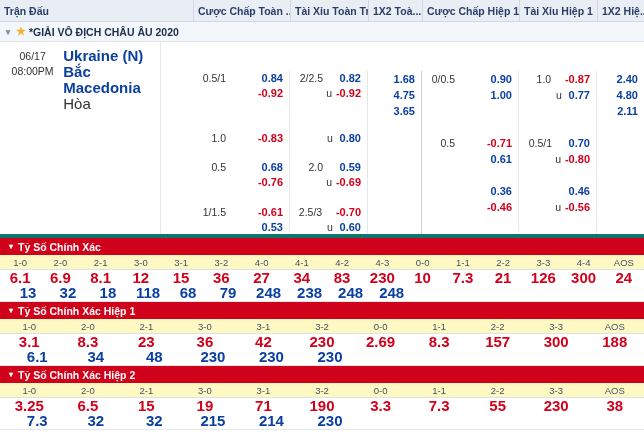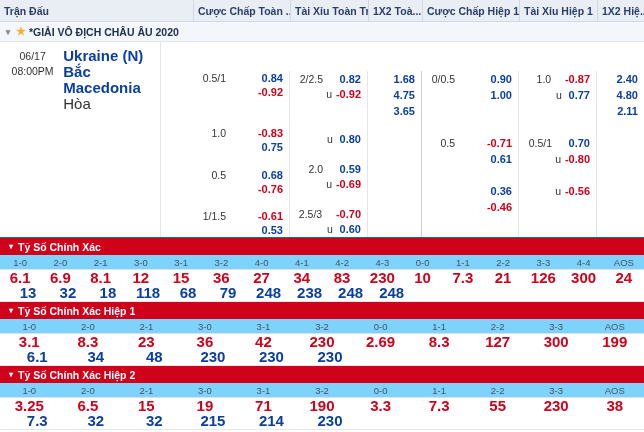--- a/index.html
+++ b/index.html
@@ -55,21 +55,21 @@
   }
   .chev {
     width: 16px; text-align: center; color: #7b8a9e; font-size: 9px;
     cursor: pointer;
   }
   .star { color: #f3b32b; font-size: 11px; margin-right: 3px; }
 
   
   .odds-block {
     display: flex;
-    border-bottom: 1px solid #0f766e;
+    border-bottom: 4px solid #0f766e;
     height: 196px;
     gap: 32px;
   }
   .teamcol {
     width: 193px;
     padding: 6px 6px 0 6px;
     display: flex;
     border-right: 1px solid #e2e7ee;
   }
   .datetime {
@@ -133,21 +133,21 @@
     font-size: 10.5px;
     font-weight: bold;
     height: 17px;
     display: flex;
     align-items: center;
     padding-left: 4px;
   }
   .cs-title .chev2 { width: 14px; text-align: center; color: #fff; font-size: 8px; }
   .cs-head {
     display: flex;
-    background: #7dd3fc;
+    background: #fef9c3;
     border-bottom: 1px solid #dbe2ea;
     height: 15px;
     align-items: center;
     font-size: 9.5px;
     color: #44516b;
   }
   .cs-head div { flex: 1; text-align: center; }
   .cs-row {
     display: flex;
     height: 15px;
@@ -204,24 +204,20 @@
         <div class="orow">
           <span class="hcap"></span>
           <span class="val neg">-0.92</span>
         </div>
         <div class="spacer16"></div>
         <div class="spacer16"></div>
         <div class="orow">
           <span class="hcap">1.0</span>
           <span class="val neg">-0.83</span>
         </div>
-        <div class="orow">
-          <span class="hcap"></span>
-          <span class="val pos">0.75</span>
-        </div>
         <div class="spacer16"></div>
         <div class="orow">
           <span class="hcap">0.5</span>
           <span class="val pos">0.68</span>
         </div>
         <div class="orow">
           <span class="hcap"></span>
           <span class="val neg">-0.76</span>
         </div>
         <div class="spacer16"></div>
@@ -336,20 +332,25 @@
           <span class="hcap">0.5/1</span>
           <span class="uo"></span>
           <span class="val pos">0.70</span>
         </div>
         <div class="orow">
           <span class="hcap"></span>
           <span class="uo">u</span>
           <span class="val neg">-0.80</span>
         </div>
         <div class="spacer16"></div>
+        <div class="orow">
+          <span class="hcap"></span>
+          <span class="uo"></span>
+          <span class="val pos">0.46</span>
+        </div>
         <div class="orow">
           <span class="hcap"></span>
           <span class="uo">u</span>
           <span class="val neg">-0.56</span>
         </div>
       </div>
 
       <div class="ocol x2b">
         <div class="orow">
           <span class="val pos">2.40</span>
@@ -446,23 +447,23 @@
     </div>
     <div class="cs-row r1">
       <div>3.1</div>
       <div>8.3</div>
       <div>23</div>
       <div>36</div>
       <div>42</div>
       <div>230</div>
       <div>2.69</div>
       <div>8.3</div>
-      <div>127</div>
+      <div>157</div>
       <div>300</div>
-      <div>199</div>
+      <div>188</div>
     </div>
     <div class="cs-row r2">
       <div>6.1</div>
       <div>34</div>
       <div>48</div>
       <div>230</div>
       <div>230</div>
       <div>230</div>
       <div></div>
       <div></div>

